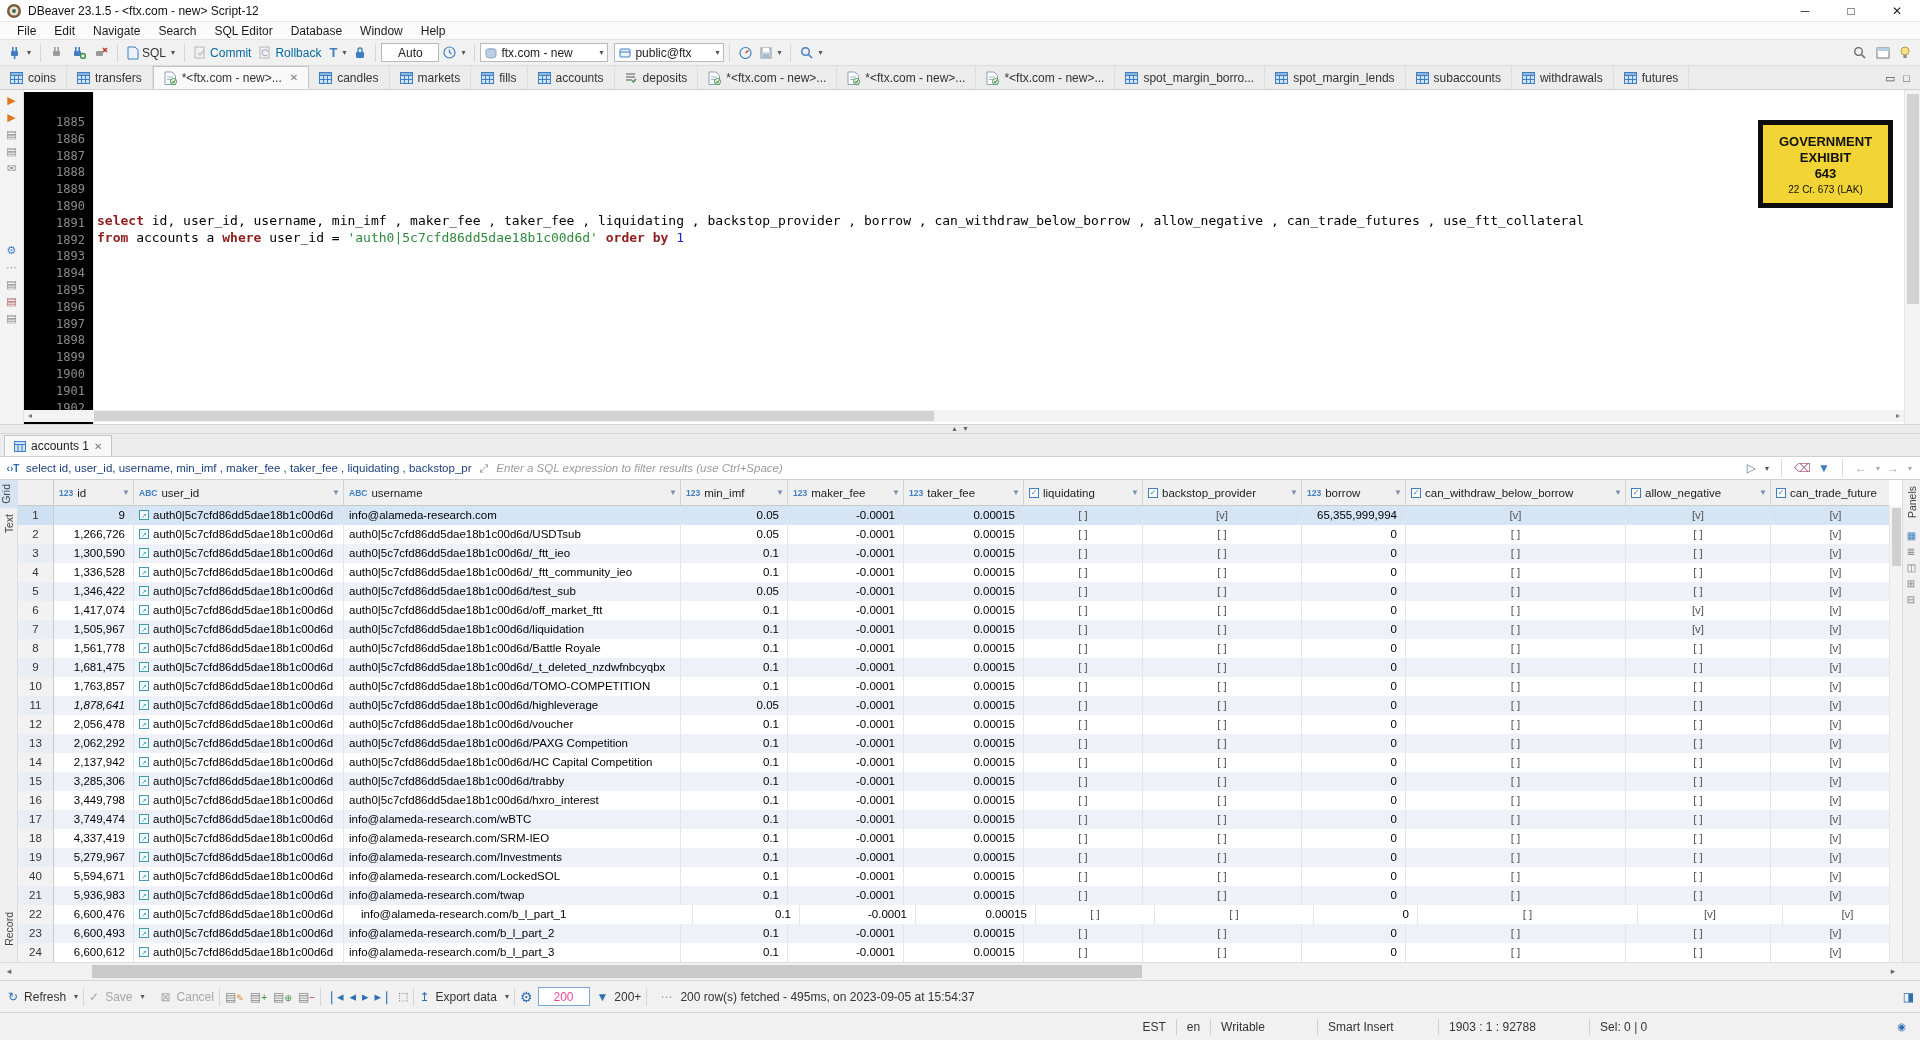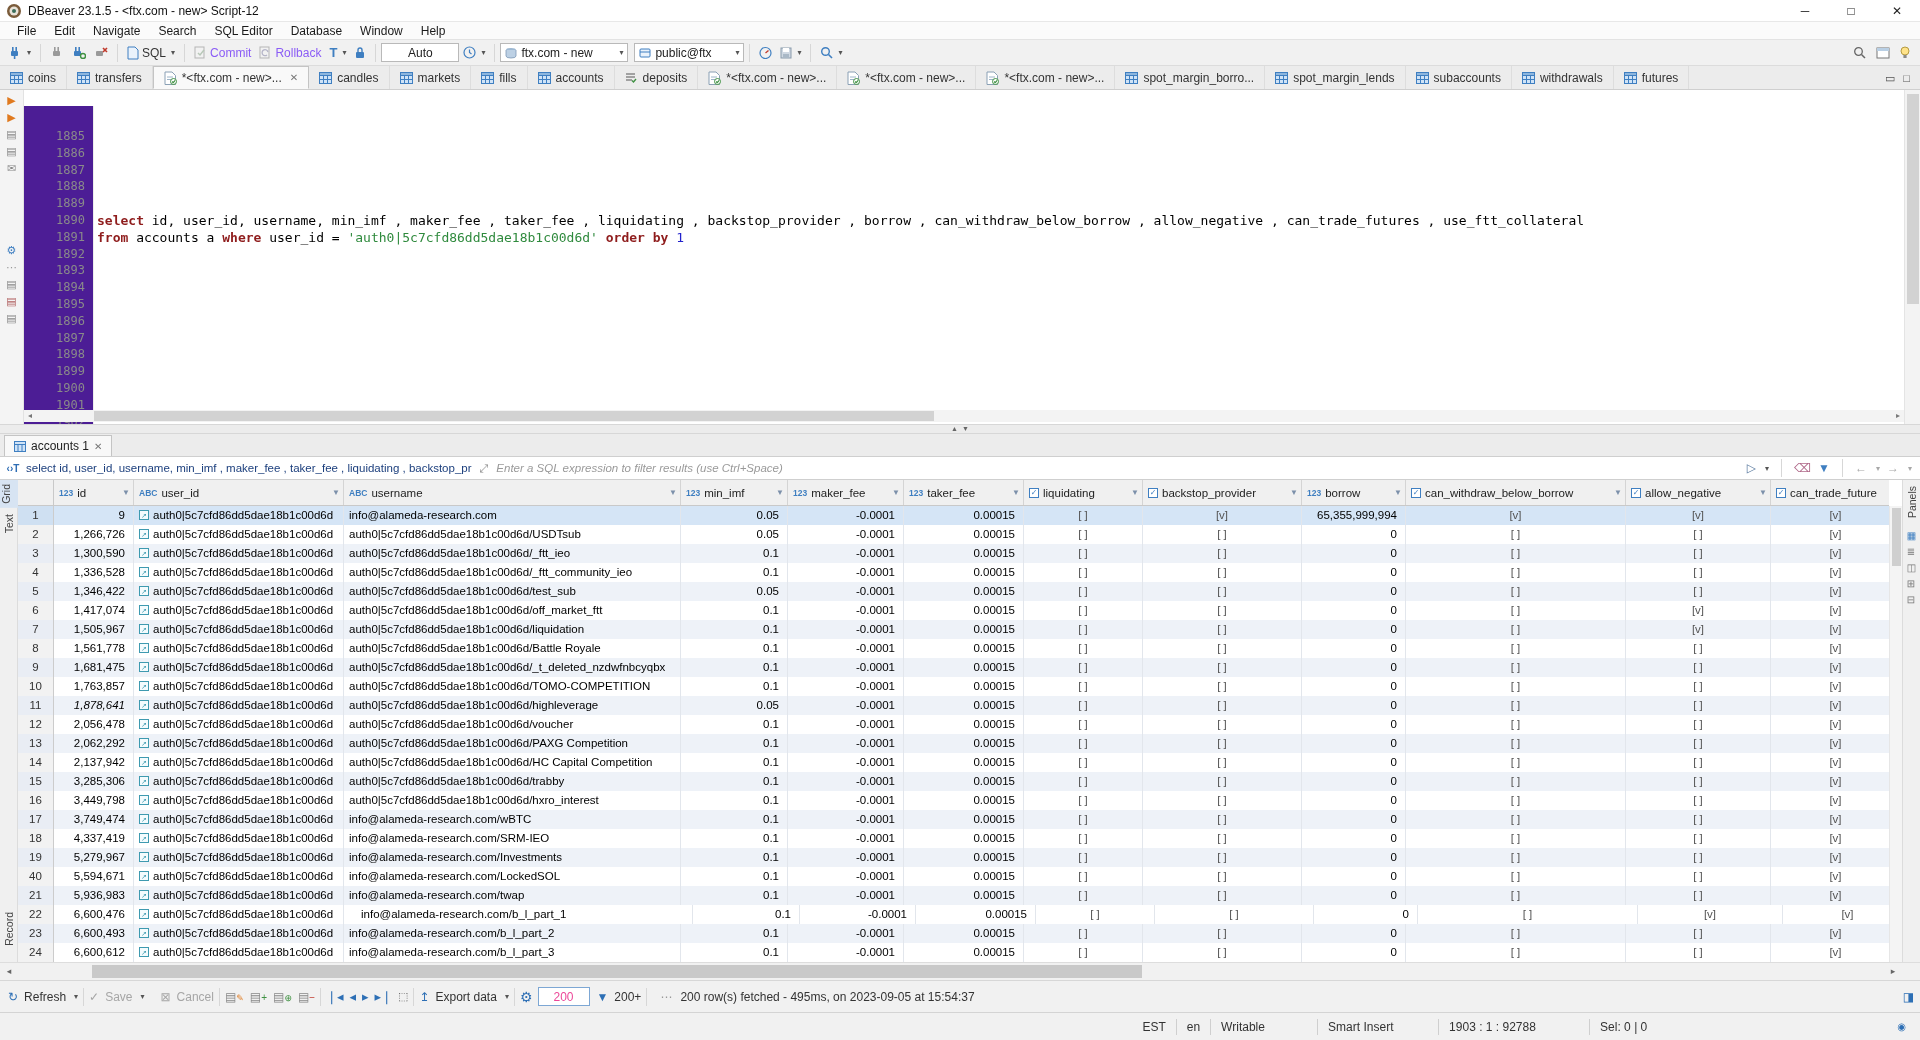--- a/index.html
+++ b/index.html
@@ -9,37 +9,37 @@
   #titlebar .title { font-size:12px; color:#111; margin-left:6px; }
   #win-controls { margin-left:auto; display:flex; }
   #win-controls span { width:46px; height:22px; display:flex; align-items:center; justify-content:center; font-size:12px; color:#222; }
   
   #menubar { position:absolute; left:0; top:22px; width:1920px; height:18px; background:#fbfbfb; display:flex; align-items:center; padding-left:8px; border-bottom:1px solid #e3e3e3; }
   .menu-item { font-size:12px; color:#1a1a1a; padding:0 9px; }
   
   #toolbar { position:absolute; left:0; top:40px; width:1920px; height:26px; background:#f1f1f1; border-bottom:1px solid #dcdcdc; display:flex; align-items:center; padding-left:4px; }
   .tb-sep { width:1px; height:18px; background:#d7d7d7; margin:0 5px; }
   .tb-btn { display:flex; align-items:center; gap:3px; padding:2px 4px; font-size:12px; color:#333; }
-  .tb-btn.disabled { color:#8b5cf6; }
+  .tb-btn.disabled { color:#0369a1; }
   .caret { font-size:8px; color:#555; margin-left:2px; }
   .combo { display:flex; align-items:center; gap:4px; background:#fff; border:1px solid #b9b9b9; height:19px; padding:0 4px; font-size:12px; color:#222; }
   .combo .caret { margin-left:auto; }
   .glyph { font-size:13px; line-height:13px; }
   #toolbar-right { margin-left:auto; display:flex; align-items:center; gap:10px; padding-right:10px; }
   
   #tabbar { position:absolute; left:0; top:66px; width:1920px; height:24px; background:#ececec; border-bottom:1px solid #cfcfcf; display:flex; align-items:flex-end; }
   .etab { display:flex; align-items:center; gap:5px; height:23px; padding:0 10px; font-size:12px; color:#333; border-right:1px solid #dddddd; }
   .etab.active { background:#f9f9f9; border:1px solid #c4c4c4; border-bottom:1px solid #f9f9f9; }
   .etab .x { color:#777; font-size:10px; margin-left:3px; }
   #tabbar-right { margin-left:auto; display:flex; gap:8px; padding:0 10px 4px 0; color:#555; font-size:11px; }
   
   #editor { position:absolute; left:0; top:90px; width:1920px; height:334px; background:#ffffff; }
   #editor-side { position:absolute; left:0; top:0; width:24px; height:334px; background:#f4f4f4; border-right:1px solid #e2e2e2; display:flex; flex-direction:column; align-items:center; padding-top:4px; gap:5px; }
   #editor-side span { font-size:11px; line-height:12px; }
-  #gutter { position:absolute; left:24px; top:16px; width:70px; height:334px; background:#4c1d95; border-right:1px solid #ececec; padding-top:22px; }
+  #gutter { position:absolute; left:24px; top:2px; width:70px; height:334px; background:#000000; border-right:1px solid #ececec; padding-top:22px; }
   #gutter div { font-family:"DejaVu Sans Mono",monospace; font-size:12px; color:#8a8a8a; text-align:right; padding-right:8px; height:16.8px; line-height:16.8px; }
   #code { position:absolute; left:97px; top:0; right:16px; height:334px; padding-top:22px; overflow:hidden; }
   #code .cl { font-family:"DejaVu Sans Mono",monospace; font-size:13px; height:16.8px; line-height:16.8px; white-space:pre; color:#000; }
   .kw { color:#8f1d1d; font-weight:bold; }
   .str { color:#2f8a3d; }
   .num { color:#2222cc; }
   
   #exhibit { position:absolute; left:1758px; top:30px; width:135px; height:88px; background:#f2d435; border:5px solid #0c0c0c; display:flex; flex-direction:column; align-items:center; justify-content:center; gap:1px; }
   #exhibit .b { font-size:13px; font-weight:bold; color:#111; line-height:15px; }
   #exhibit .s { font-size:10px; color:#111; margin-top:2px; }
@@ -202,21 +202,21 @@
     <span class="glyph" style="color:#3f7fc1;font-weight:bold;">T</span>
     <span class="caret">▾</span>
   </span>
   <span class="tb-btn">
     <svg width="12" height="13">
         <rect x="2" y="6" width="8" height="6" rx="1" fill="#3f7fc1"></rect>
         <path d="M4 6 v-2 a2 2 0 0 1 4 0 v2" stroke="#3f7fc1" stroke-width="1.4" fill="none"></path>
       </svg>
   </span>
   <span class="tb-sep"></span>
-  <span class="combo" style="width:78px;justify-content:center;">
+  <span class="combo" style="width:58px;justify-content:center;">
     <span>Auto</span>
   </span>
   <span class="tb-btn">
     <svg width="13" height="13">
         <circle cx="6.5" cy="6.5" r="5.5" fill="none" stroke="#3f7fc1" stroke-width="1.2"></circle>
         <path d="M6.5 3.5 v3 l2 1.5" stroke="#3f7fc1" stroke-width="1.2" fill="none"></path>
       </svg>
     <span class="caret">▾</span>
   </span>
   <span class="tb-sep"></span>
@@ -463,20 +463,26 @@
       <div class="cl"></div>
       <div class="cl"></div>
       <div class="cl"></div>
       <div class="cl"></div>
       <div class="cl"></div>
       <div class="cl"></div>
       <div class="cl"></div>
       <div class="cl"></div>
     </div>
 
+  <div id="exhibit">
+    <span class="b">GOVERNMENT</span>
+    <span class="b">EXHIBIT</span>
+    <span class="b">643</span>
+    <span class="s">22 Cr. 673 (LAK)</span>
+  </div>
 
   <div id="editor-hscroll">
     <span class="arr" style="left:0;">◂</span>
     <div class="thumb"></div>
     <span class="arr" style="right:0;">▸</span>
   </div>
   <div id="editor-vscroll">
       <div class="thumb"></div>
     </div>
 </div>

